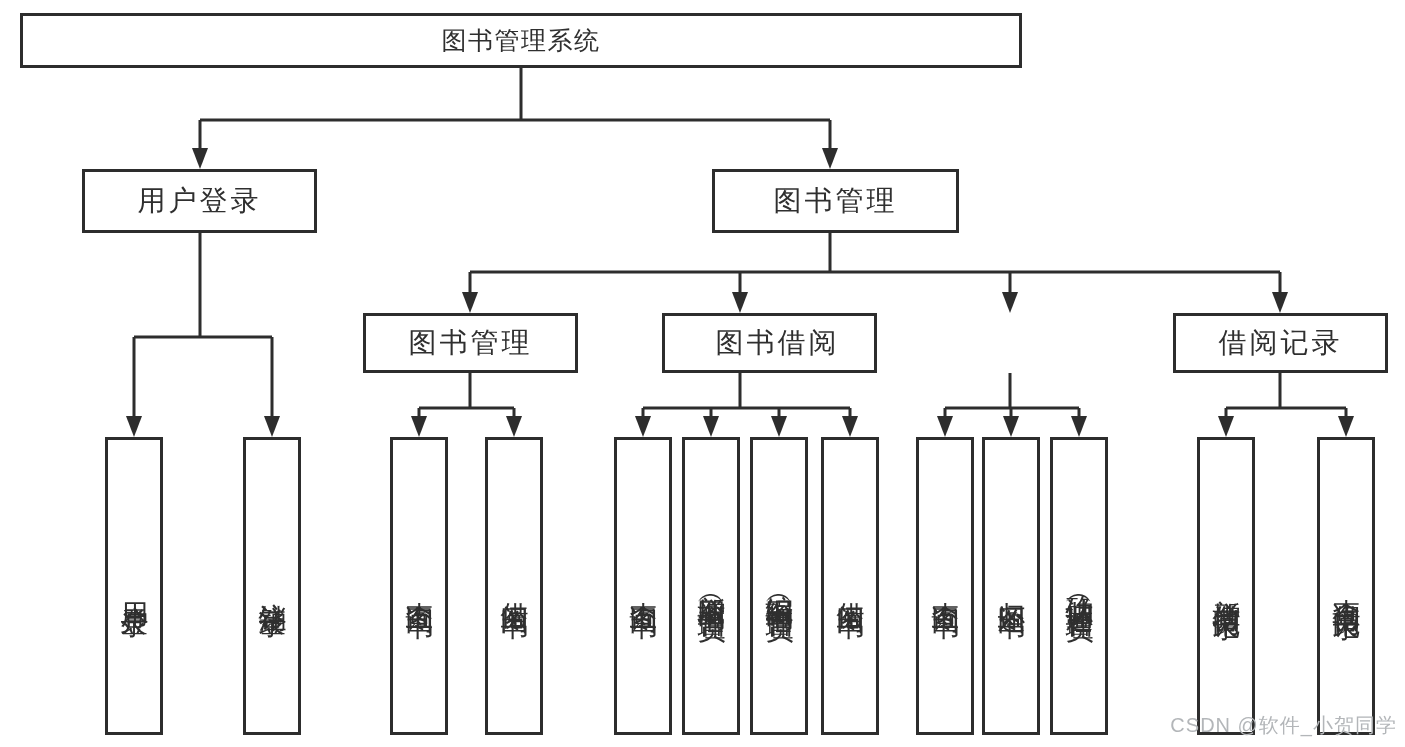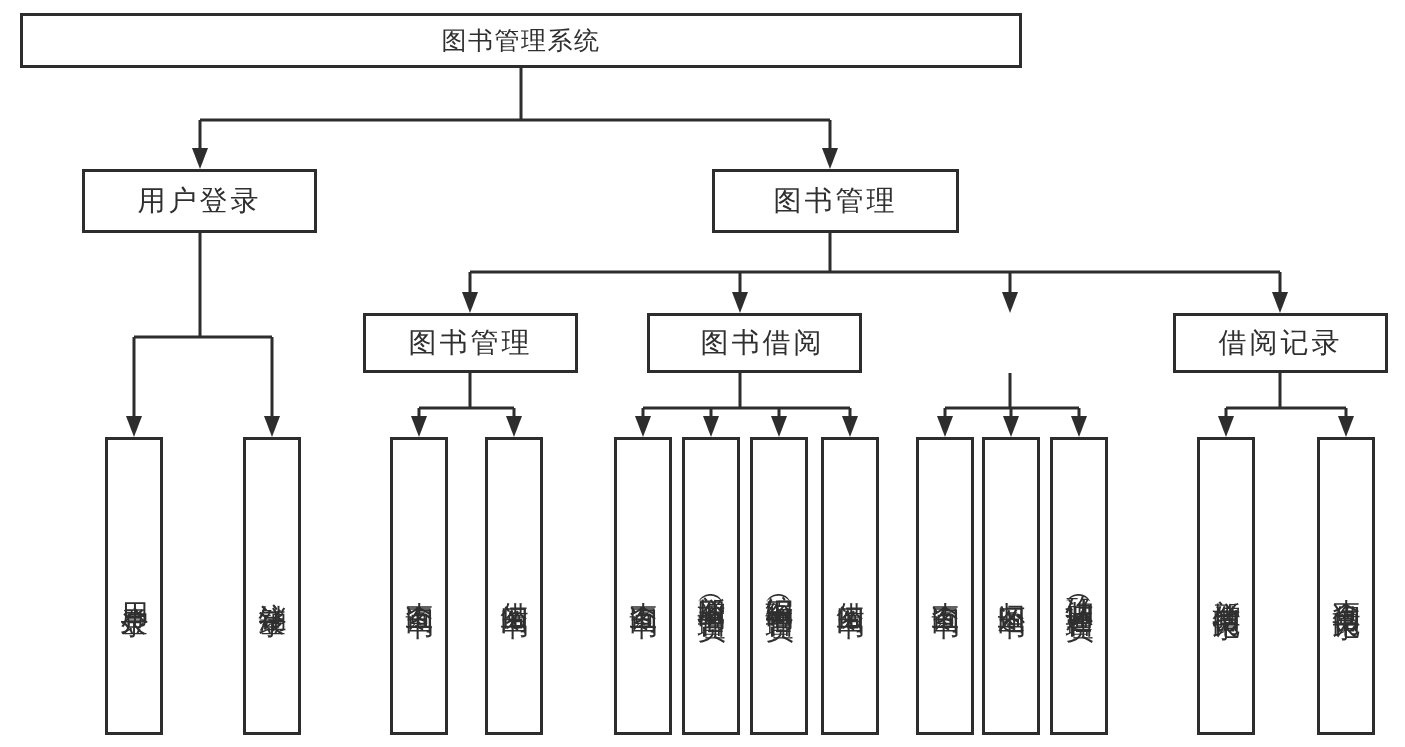--- a/index.html
+++ b/index.html
@@ -22,21 +22,21 @@
     justify-content:center;
     text-align:center;
     color:#2f2f2f;
   }
   .h{font-size:28px;letter-spacing:3px;line-height:1;}
   .root{left:20px;top:13px;width:1002px;height:55px;font-size:25px;letter-spacing:1.5px;}
   .n-user-login{left:82px;top:169px;width:235px;height:64px;}
   .n-book-mgmt{left:712px;top:169px;width:247px;height:64px;}
   .lvl3{top:313px;width:215px;height:60px;}
   .n-recommend{left:363px;}
-  .n-borrowing{left:647px;padding-left:16px;}
+  .n-borrowing{left:662px;padding-left:16px;}
   .n-current{left:903px;}
   .n-records{left:1173px;}
   .leaf{
     top:437px;width:58px;height:298px;
     writing-mode:vertical-rl;
     text-orientation:mixed;
     font-size:28px;
     letter-spacing:3px;
     line-height:1;
   }
@@ -112,13 +112,14 @@
   <div class="box leaf lf7">编辑图书（管理员）</div>
   <div class="box leaf lf8">借阅图书</div>
 
   <div class="box leaf lf9">查询图书</div>
   <div class="box leaf lf10">归还图书</div>
   <div class="box leaf lf11">确认归还（管理员）</div>
 
   <div class="box leaf lf12">新增借阅记录</div>
   <div class="box leaf lf13">查询借阅记录</div>
 
+  <div id="watermark">CSDN @软件_小贺同学</div>
 </div>
 
 </body></html>

